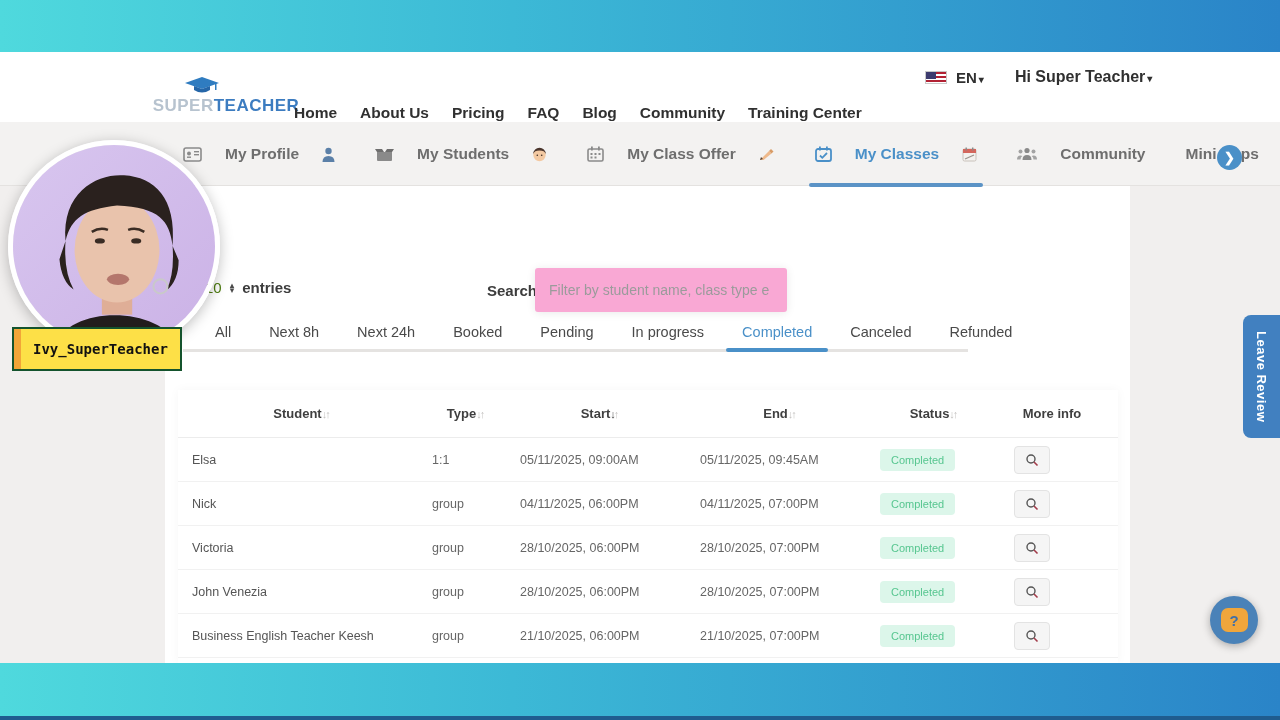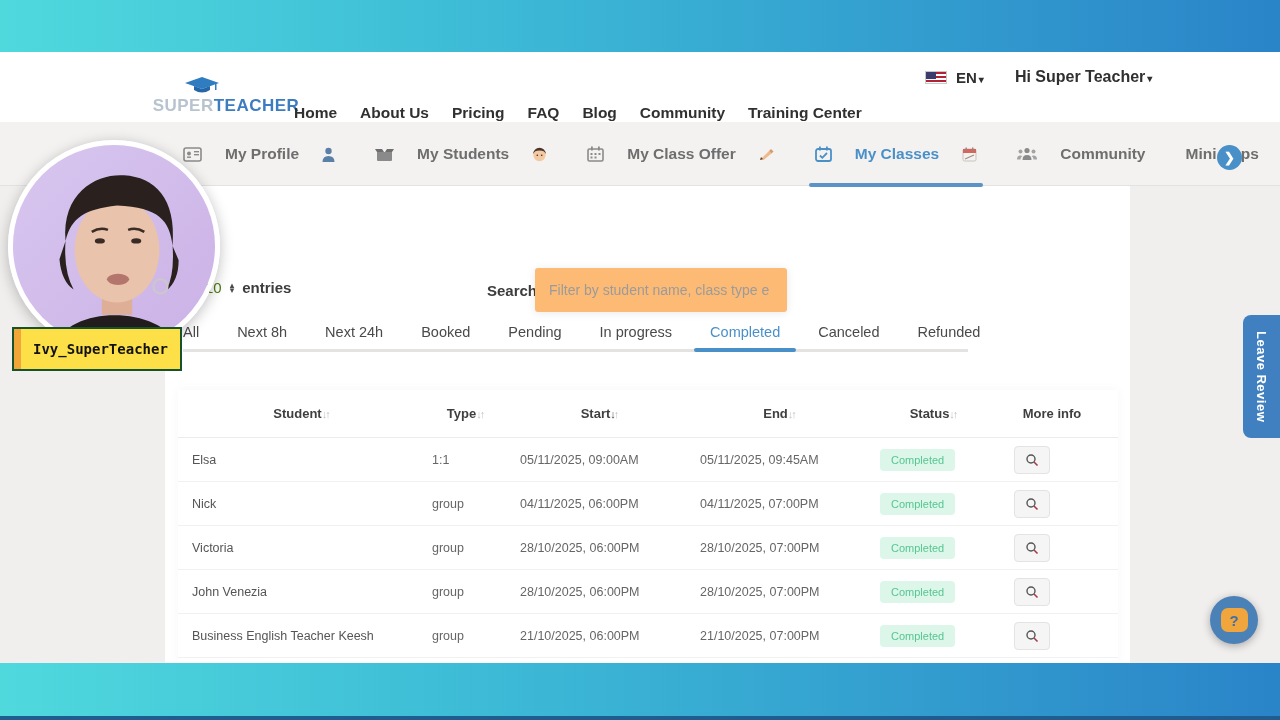--- a/index.html
+++ b/index.html
@@ -40,25 +40,25 @@
   
   .main-bg { left:0; top:186px; width:1280px; height:477px; background:#f1efee; }
   .card { left:165px; top:186px; width:965px; height:477px; background:#fff; }
 
   .entries { left:205px; top:279px; display:flex; align-items:center; gap:8px; }
   .entries .num { font-size:15px; color:#4d7c0f; }
   .stepper { display:flex; flex-direction:column; line-height:.55; font-size:9px; color:#4a4a4a; cursor:pointer; }
   .entries .word { font-size:15px; font-weight:700; color:#3c3c3c; }
 
   .search-label { left:487px; top:282px; font-size:15px; font-weight:700; color:#3c3c3c; }
-  .search-input { left:535px; top:268px; width:252px; height:44px; border:none; outline:none; border-radius:3px; background:#fdba74; box-shadow:0 1px 10px rgba(0,0,0,.09); font-size:14px; color:#444; padding:0 14px; font-family:"Liberation Sans",sans-serif; }
+  .search-input { left:535px; top:268px; width:252px; height:44px; border:none; outline:none; border-radius:3px; background:#f9a8d4; box-shadow:0 1px 10px rgba(0,0,0,.09); font-size:14px; color:#444; padding:0 14px; font-family:"Liberation Sans",sans-serif; }
   .search-input::placeholder { color:#9b9b9b; }
 
   
-  .tabs { left:183px; top:318px; width:785px; height:34px; display:flex; gap:38px; border-bottom:3px solid #e5e3e1; }
+  .tabs { left:183px; top:318px; width:785px; height:34px; display:flex; gap:38px; border-bottom:3px solid #e5e3e1;padding-left:32px; }
   .tab { font-size:14.5px; color:#4a4a4a; padding-top:6px; white-space:nowrap; cursor:pointer; position:relative; }
   .tab.active { color:#4a90c8; }
   .tab.active::after { content:""; position:absolute; left:-16px; right:-16px; bottom:-3px; height:4px; background:#4a90c8; border-radius:3px; }
 
   
   .table { left:178px; top:390px; width:940px; height:273px; background:#fff; box-shadow:0 0 10px rgba(0,0,0,.04); }
   .t-head { display:grid; grid-template-columns:254px 88px 180px 180px 128px 110px; height:48px; align-items:center; border-bottom:1px solid #ececec; }
   .th { display:flex; align-items:center; justify-content:center; padding-right:22px; font-size:13px; font-weight:700; color:#3f3f3f; }
   .th:first-child { padding-left:14px; }
   .sort { font-size:11px; letter-spacing:-2px; color:#c4c2c0; cursor:pointer; }

